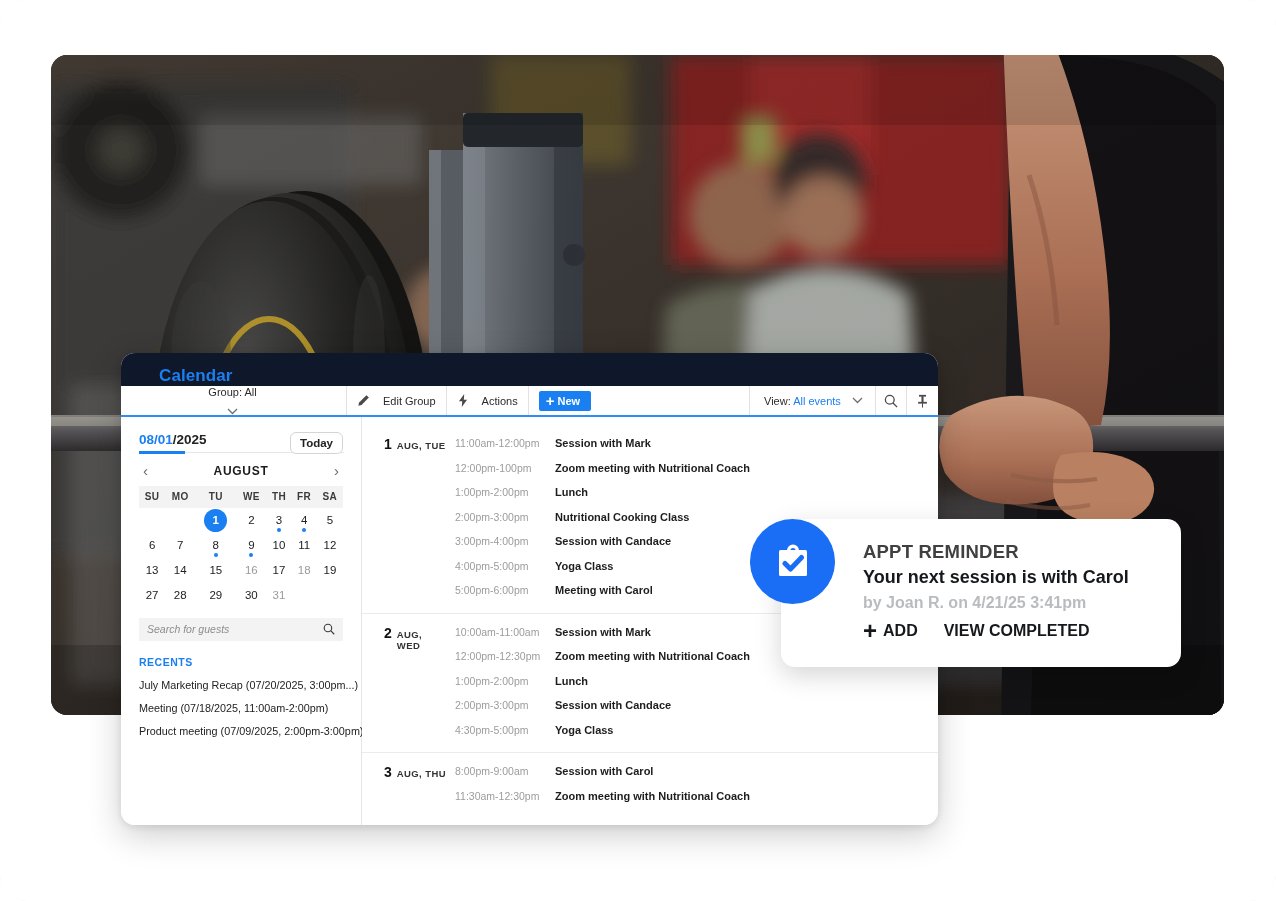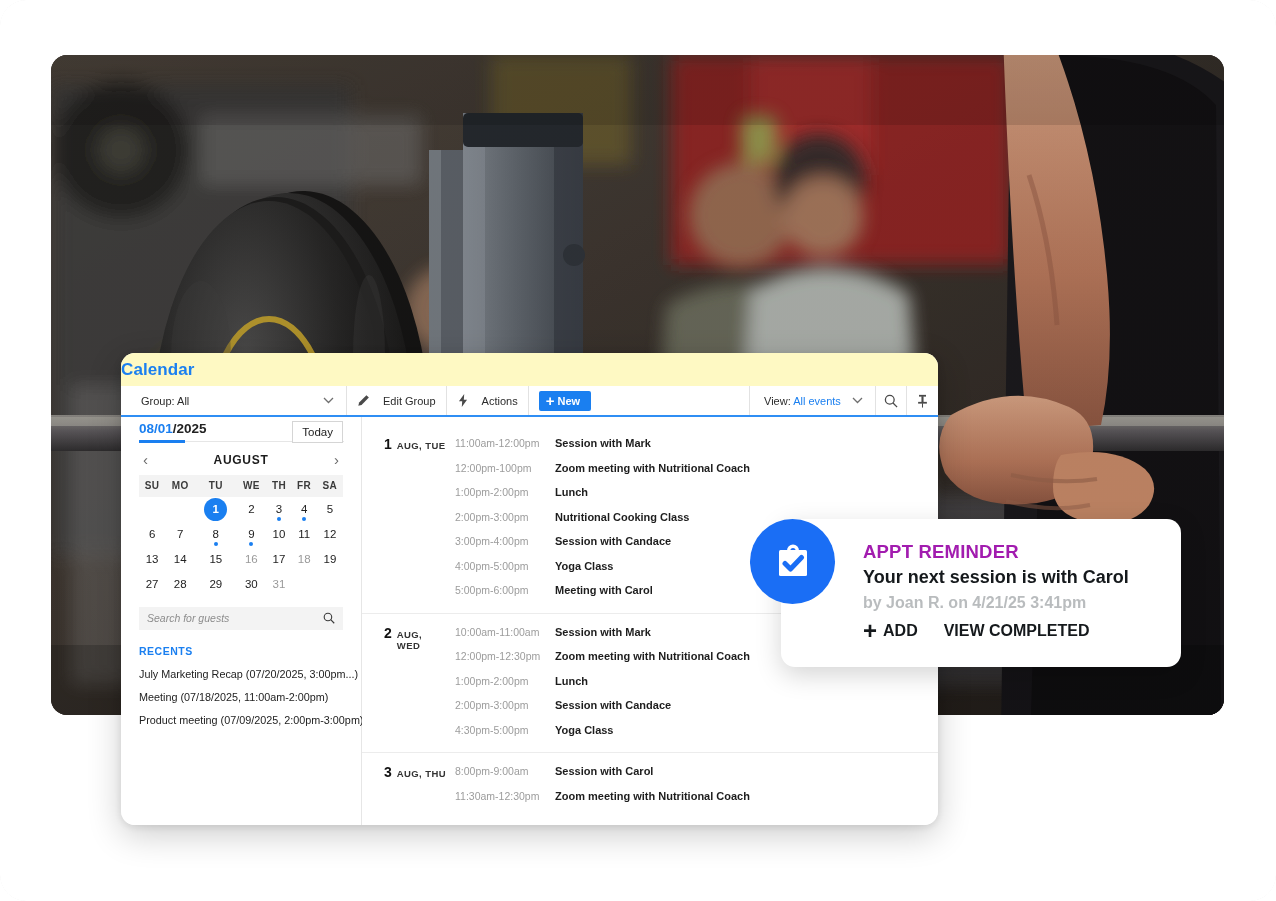--- a/index.html
+++ b/index.html
@@ -44,22 +44,23 @@
     position: absolute;
     left: 121px; top: 353px;
     width: 817px; height: 472px;
     background: #ffffff;
     border-radius: 14px;
     box-shadow: 0 10px 34px rgba(0,0,0,0.20), 0 2px 8px rgba(0,0,0,0.10);
     overflow: hidden;
   }
   .app-head {
     height: 33px;
-    background: #fef9c3;
-    display: flex; align-items: center;
+    background: #0f172a;
+    display: flex; align-items: flex-end;
+    padding-left: 38px;
   }
   .app-title {
     color: #1a7ff0;
     font-size: 17px;
     font-weight: bold;
     letter-spacing: .1px;
   }
 
   
   .toolbar {
@@ -73,21 +74,21 @@
     display: flex; align-items: center;
     border-right: 1px solid #e2e2e2;
     padding: 0 10px;
     font-size: 11px;
     color: #2b2b2b;
     white-space: nowrap;
   }
   .tb-group {
     width: 226px;
     justify-content: space-between;
-    padding-left: 20px; padding-right: 12px;
+    padding-left: 10px; padding-right: 12px; flex-direction: column;
   }
   .tb-btn { gap: 13px; }
   .tb-newwrap {
     display: flex; align-items: center;
     border-right: 1px solid #e2e2e2;
     padding: 0 10px;
     flex: 1;
   }
   .new-btn {
     background: #1a7ff0;
@@ -116,37 +117,38 @@
     padding: 0;
   }
   .tb-icon:last-child { border-right: none; }
 
   .body-row { display: flex; height: 408px; }
 
   
   .side {
     width: 241px;
     border-right: 1px solid #e6e6e6;
-    padding: 4px 18px 0 18px;
+    padding: 15px 18px 0 18px;
     background: #fff;
   }
   .date-row {
     display: flex; align-items: flex-start; justify-content: space-between;
   }
   .date-txt { font-size: 13.5px; font-weight: bold; color: #222; }
   .date-txt .blue { color: #1a7ff0; }
   .today-btn {
     border: 1px solid #d5d5d5;
     background: #fff;
-    border-radius: 0;
+    border-radius: 6px;
     font-size: 11.5px;
     color: #222;
     padding: 4px 9px;
     cursor: pointer;
     font-family: "Liberation Sans", sans-serif;
+    font-weight: bold;
   }
   .date-underline {
     margin-top: 4px;
     width: 46px; height: 2.5px;
     background: #1a7ff0;
   }
   .date-rule {
     width: 205px; height: 1px; background: #e6e6e6;
     margin-top: -2.5px;
   }
@@ -237,21 +239,21 @@
   }
   .toast-badge {
     position: absolute;
     left: -31px; top: 0px;
     width: 85px; height: 85px;
     border-radius: 50%;
     background: #1a6ef5;
     display: flex; align-items: center; justify-content: center;
   }
   .toast-title {
-    font-size: 18.5px; font-weight: bold; color: #a21caf;
+    font-size: 18.5px; font-weight: bold; color: #404040;
     letter-spacing: .2px;
   }
   .toast-sub {
     font-size: 18px; font-weight: bold; color: #15191c;
     margin-top: 4px;
   }
   .toast-meta {
     font-size: 16px; color: #b9bcbe; font-weight: bold;
     margin-top: 6px;
   }

